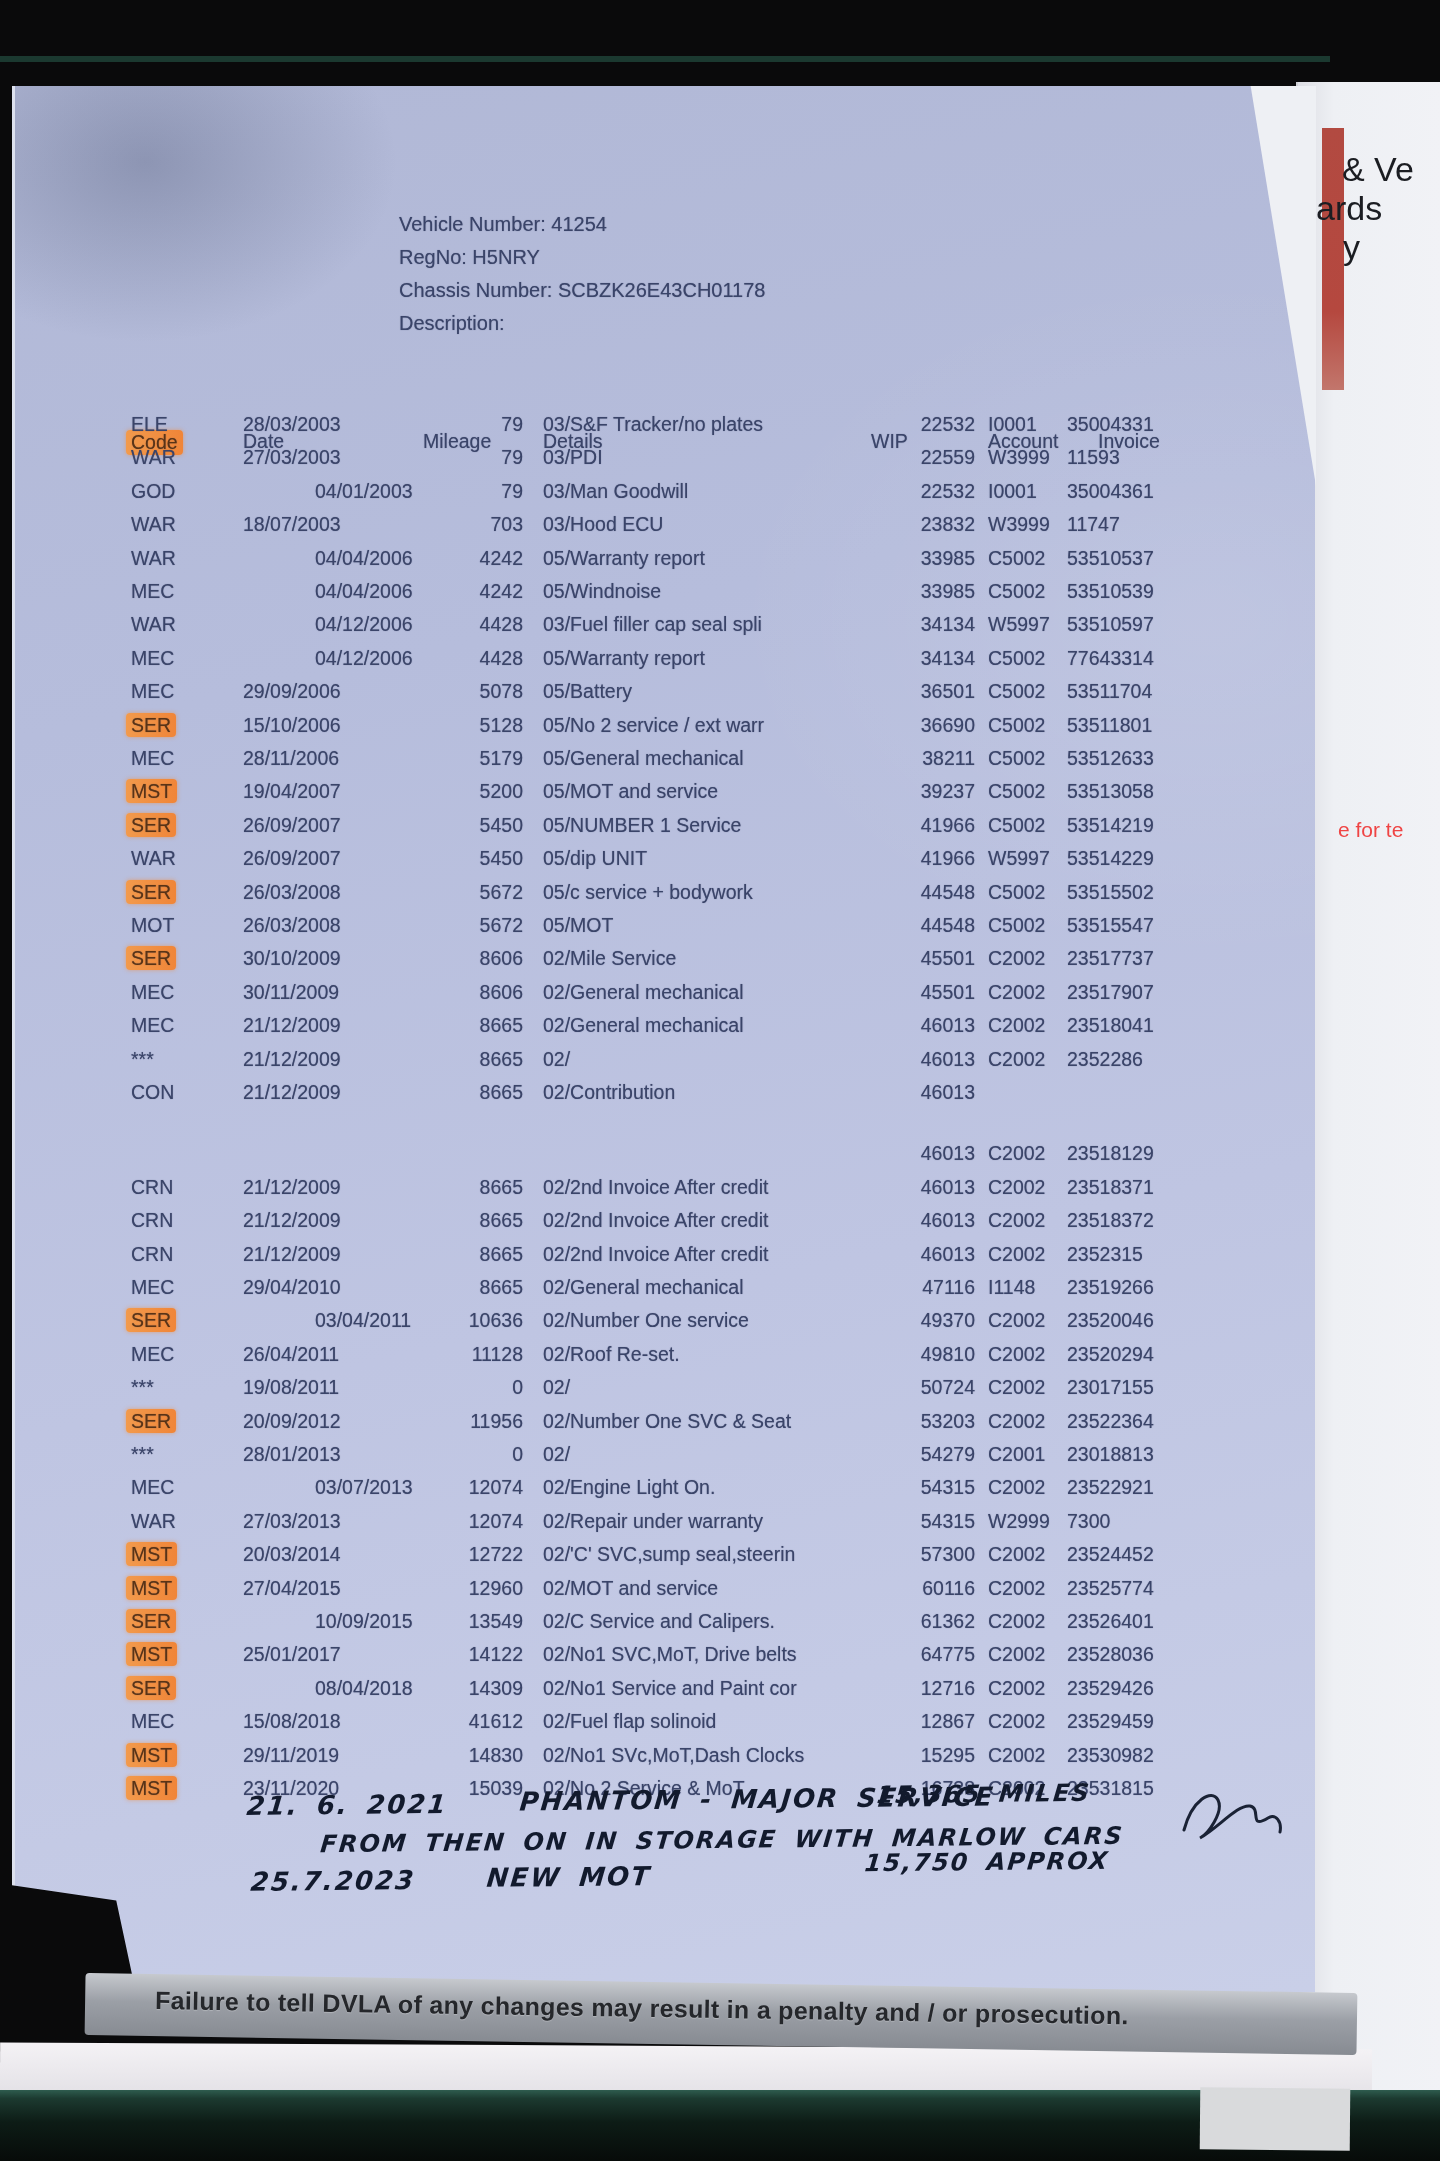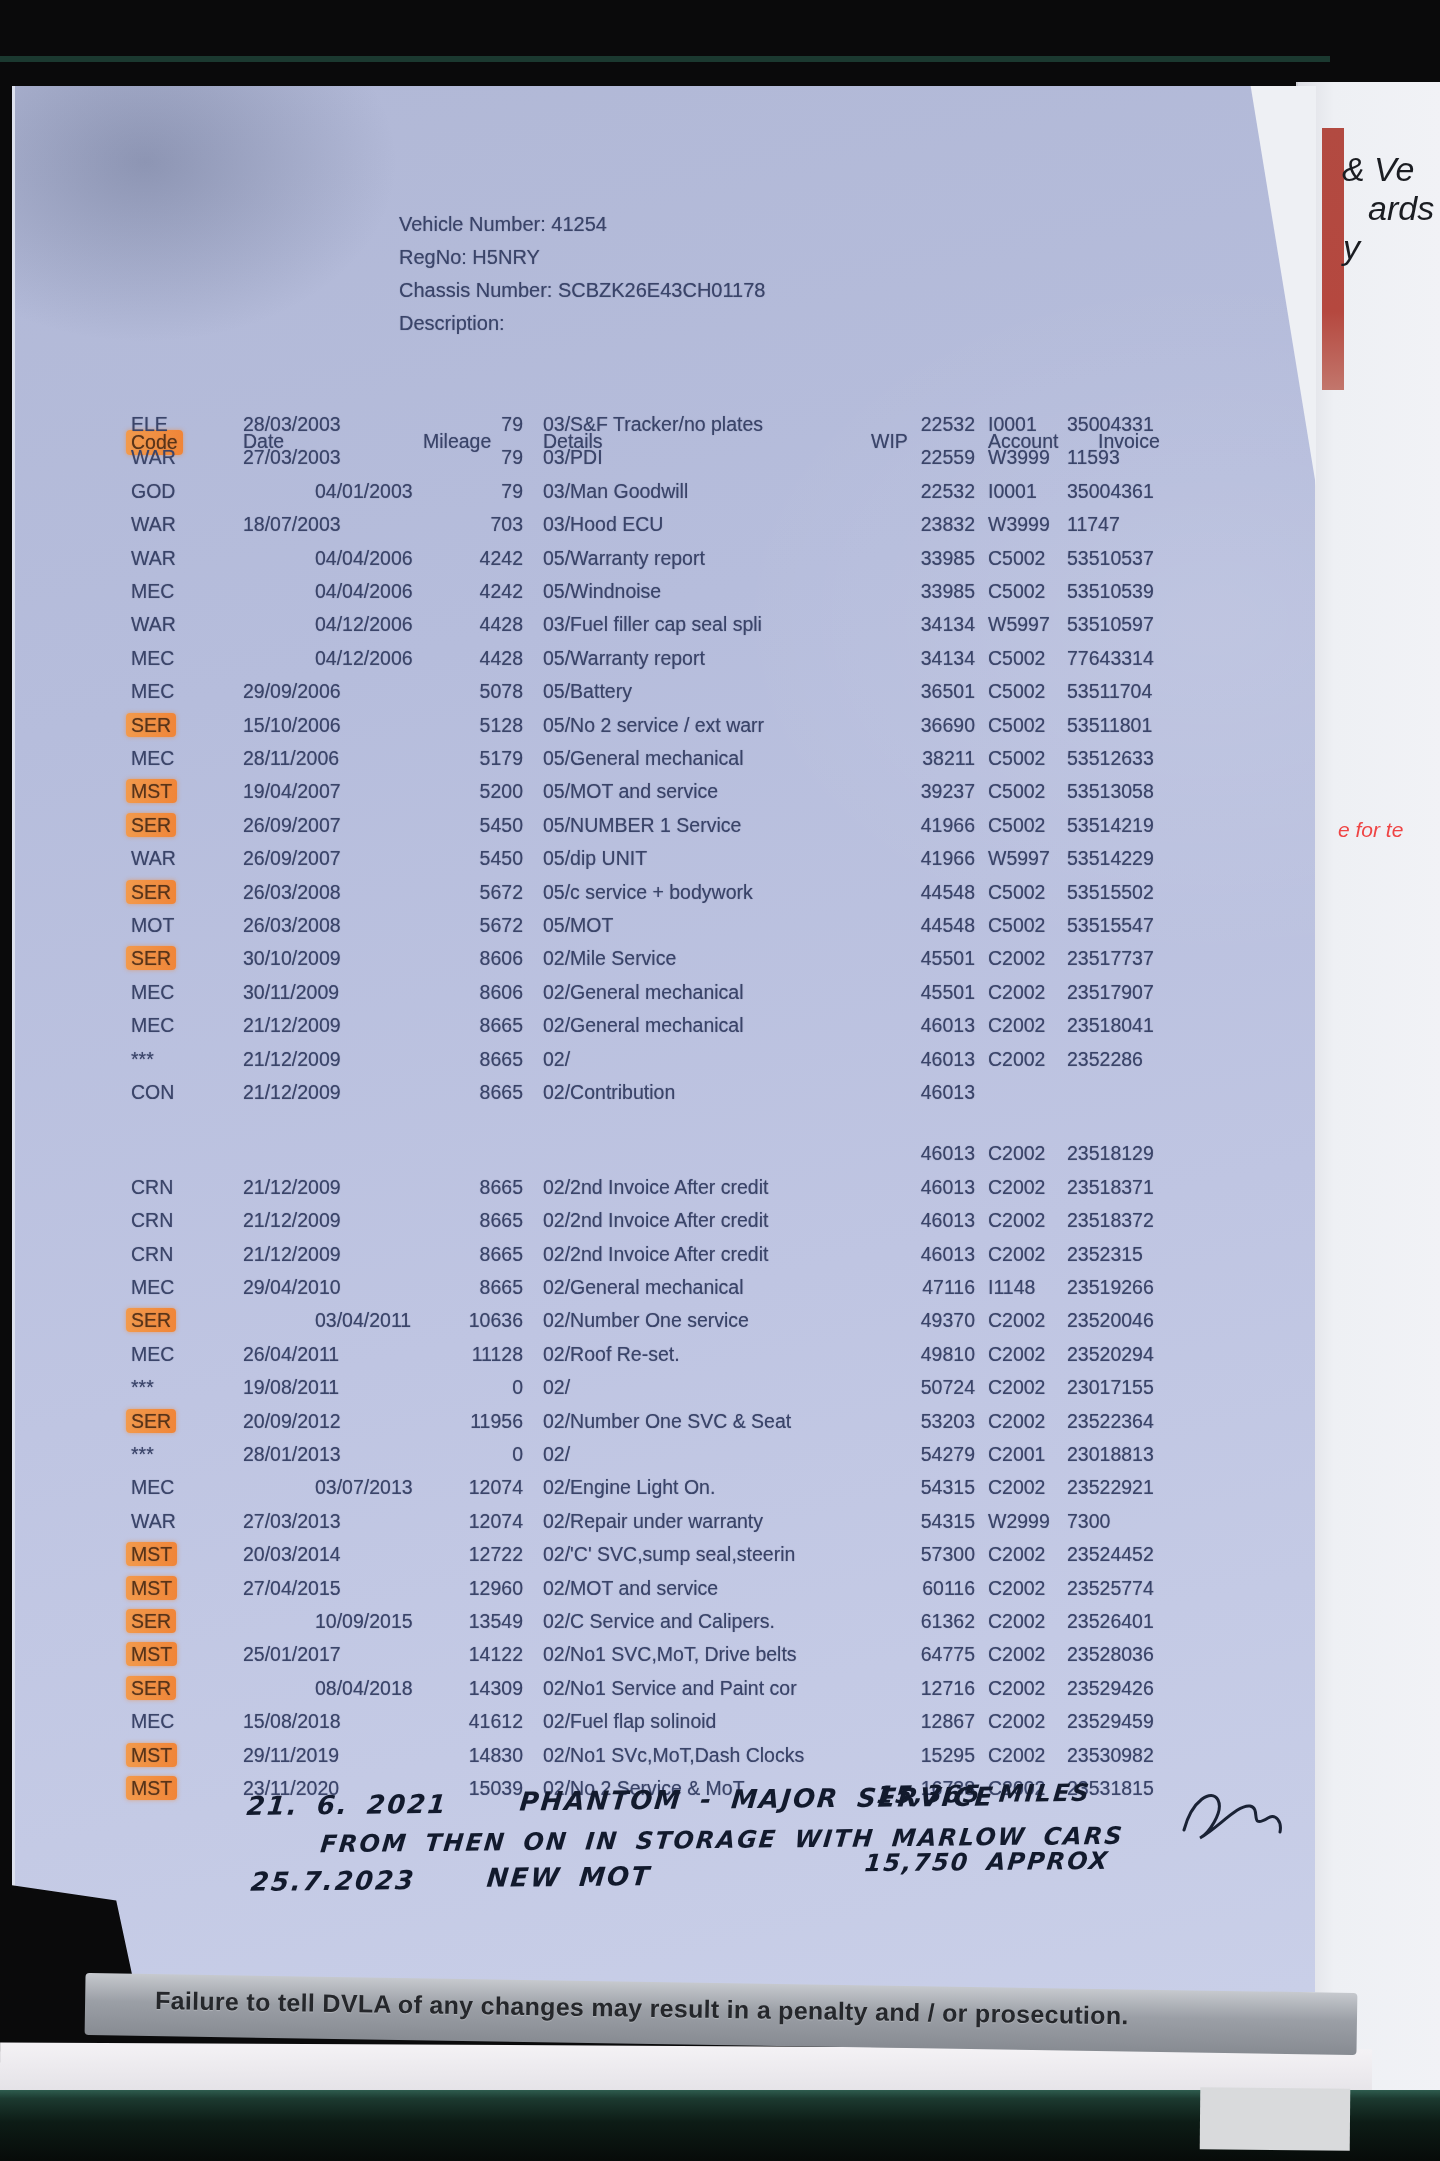--- a/index.html
+++ b/index.html
@@ -8,23 +8,23 @@
 
   .teal-line{position:absolute;left:0;top:56px;width:1330px;height:6px;
              background:#1f4237;opacity:.85;}
 
   
   .back-page{position:absolute;left:1296px;top:82px;width:144px;height:2079px;z-index:1;
              background:linear-gradient(90deg,#dddee4 0,#eef0f4 25%,#f1f2f6 100%);
              border-left:2px solid #cfd0d6;}
   .red-stripe{position:absolute;left:1322px;top:128px;width:22px;height:262px;z-index:2;
               background:linear-gradient(180deg,#b24a41,#b5483f 70%,#c2766c);}
-  .frag{position:absolute;z-index:2;color:#1b1d22;font-weight:500;font-style:italic;}
+  .frag{position:absolute;z-index:2;color:#1b1d22;font-weight:500;}
   .frag-1{left:1342px;top:150px;font-size:34px;}
-  .frag-2{left:1368px;top:189px;font-size:34px;}
+  .frag-2{left:1316px;top:189px;font-size:34px;}
   .frag-3{left:1343px;top:228px;font-size:34px;}
   .frag-4{left:1338px;top:818px;font-size:21px;color:#ef4444;font-weight:400;}
 
   
   .paper{position:absolute;left:12px;top:86px;width:1300px;height:1906px;z-index:2;
          background:
            radial-gradient(ellipse 420px 300px at 10% 4%, rgba(64,74,104,.32), transparent 60%),
            radial-gradient(ellipse 700px 500px at 92% 28%, rgba(255,255,255,.10), transparent 70%),
            linear-gradient(168deg,#b1b8d6 0%,#b6bddc 30%,#bfc5e2 62%,#c9cfe8 100%);
          border-left:3px solid #dde1ee;

